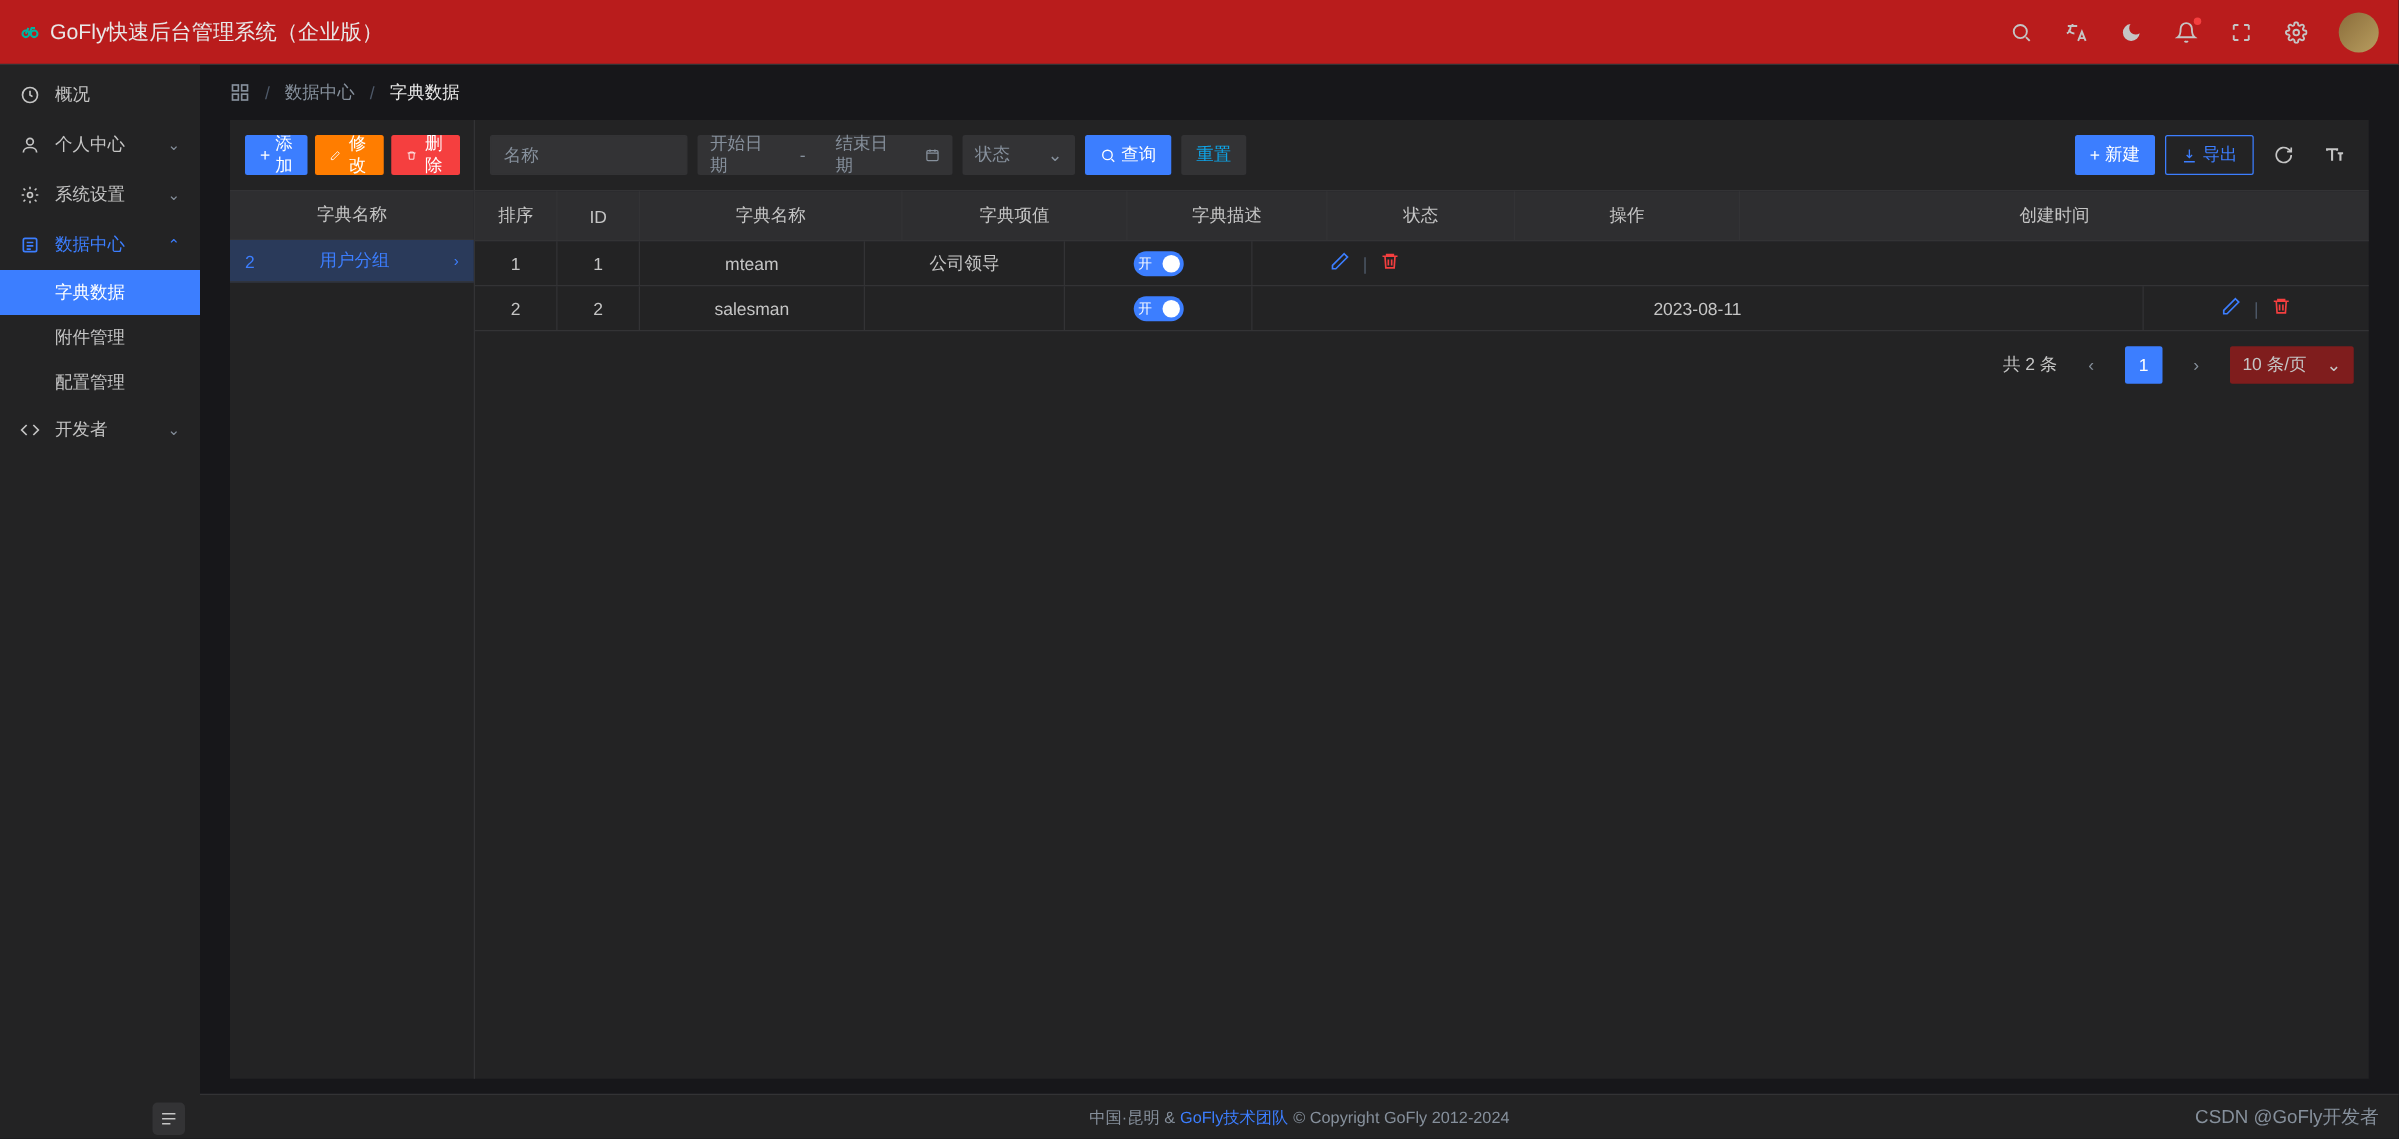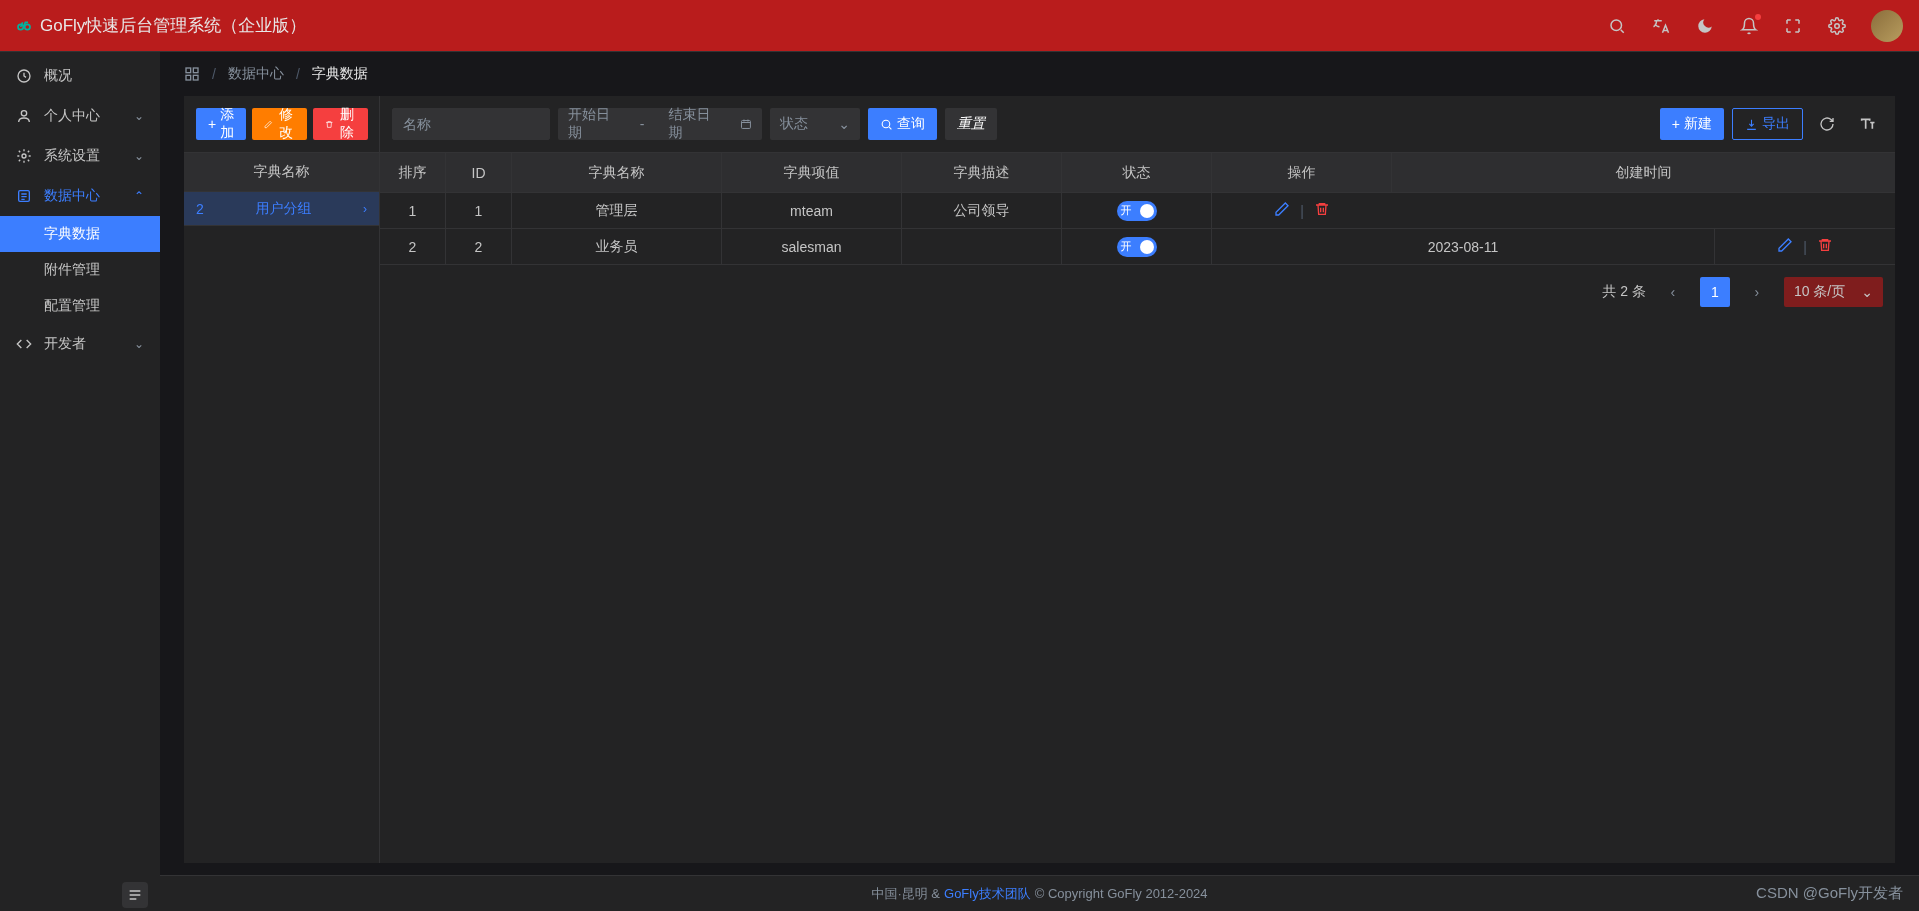--- a/index.html
+++ b/index.html
@@ -36,21 +36,21 @@
 .breadcrumb .current { color: #e8e8e8; }
 .content { flex: 1; margin: 0 24px 12px 24px; background: #232324; display: flex; min-height: 0; }
 
 
 .left-panel { width: 196px; border-right: 1px solid #333335; display: flex; flex-direction: column; }
 .panel-toolbar { padding: 12px; display: flex; gap: 6px; }
 .btn { height: 32px; padding: 0 12px; border: none; border-radius: 2px; font-size: 14px; cursor: pointer; display: inline-flex; align-items: center; gap: 4px; color: #fff; }
 .btn-primary { background: #3c7eff; }
 .btn-warning { background: #ff7d00; }
 .btn-danger { background: #f53f3f; }
-.btn-default { background: #333335; color: #ffffff; font-style: italic; }
+.btn-default { background: #333335; color: #0ea5e9; }
 .btn-outline { background: transparent; border: 1px solid #3c7eff; color: #3c7eff; }
 .left-table-head { height: 40px; background: #2e2e30; display: flex; align-items: center; justify-content: center; border-top: 1px solid #333335; border-bottom: 1px solid #333335; color: #c5c5c5; }
 .left-row { height: 34px; display: flex; align-items: center; background: #2a3a5a; color: #3c7eff; cursor: pointer; border-bottom: 1px solid #333335; }
 .left-row .idx { width: 32px; text-align: center; }
 .left-row .name { flex: 1; text-align: center; }
 .left-row .arrow { width: 28px; text-align: center; color: #3c7eff; font-size: 12px; }
 
 
 .right-panel { flex: 1; display: flex; flex-direction: column; min-width: 0; }
 .filter-bar { padding: 12px; display: flex; gap: 8px; align-items: center; }
@@ -305,42 +305,40 @@
               <div class="cell c-val">字典项值</div>
               <div class="cell c-desc">字典描述</div>
               <div class="cell c-status">状态</div>
               <div class="cell c-op">操作</div>
               <div class="cell c-time">创建时间</div>
             </div>
             <div id="table-body">
                 <div class="table-row">
     <div class="cell c-sort">1</div>
     <div class="cell c-id">1</div>
-    <div class="cell c-name">管理层</div>
     <div class="cell c-val">mteam</div>
     <div class="cell c-desc">公司领导</div>
     <div class="cell c-status">
                     <span class="switch">开</span>
                   </div>
     <div class="cell c-op">
       <div class="op-icons">
         <span class="op-edit"><svg viewBox="0 0 24 24" fill="none" stroke="currentColor" stroke-width="2">
                           <path d="M17 3l4 4L7 21H3v-4z"></path>
                         </svg></span>
         <span class="op-sep">|</span>
         <span class="op-del"><svg viewBox="0 0 24 24" fill="none" stroke="currentColor" stroke-width="2">
                           <path d="M3 6h18M8 6V4h8v2M6 6l1 14h10l1-14M10 10v7M14 10v7"></path>
                         </svg></span>
       </div>
     </div>
                 </div>
                 <div class="table-row">
     <div class="cell c-sort">2</div>
     <div class="cell c-id">2</div>
-    <div class="cell c-name">业务员</div>
     <div class="cell c-val">salesman</div>
     <div class="cell c-desc"></div>
     <div class="cell c-status">
                     <span class="switch">开</span>
                   </div>
     <div class="cell c-time">2023-08-11</div>
     <div class="cell c-op">
       <div class="op-icons">
         <span class="op-edit"><svg viewBox="0 0 24 24" fill="none" stroke="currentColor" stroke-width="2">
                           <path d="M17 3l4 4L7 21H3v-4z"></path>

